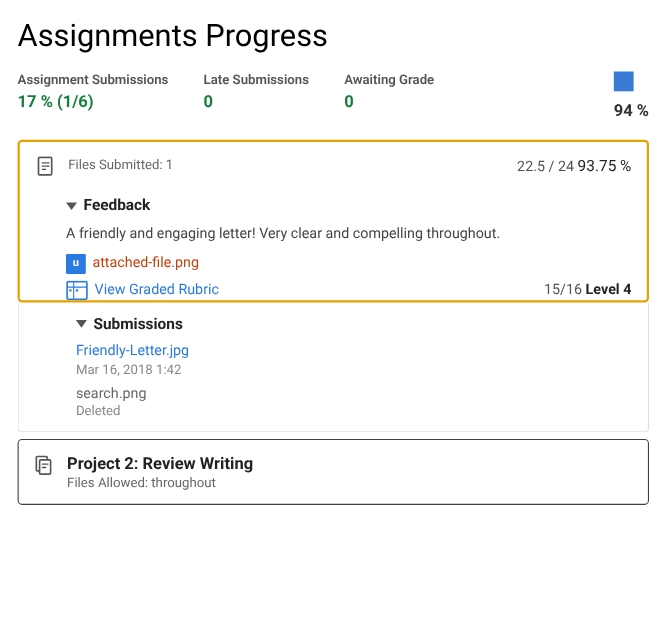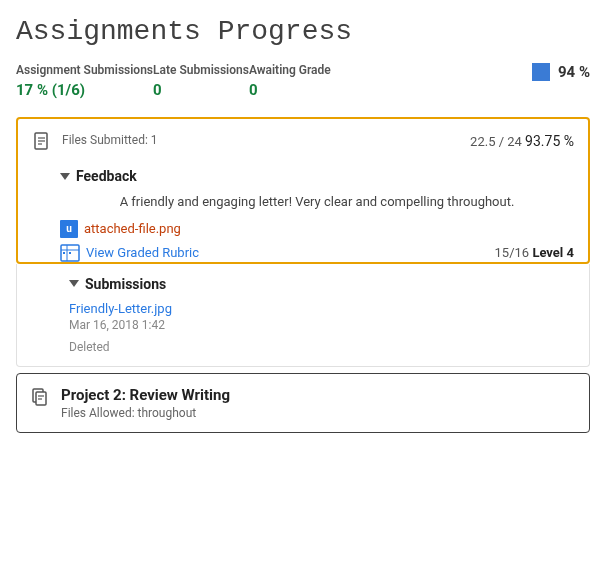--- a/index.html
+++ b/index.html
@@ -8,27 +8,27 @@
       font-size: 14px;
       color: #333;
       background: #fff;
       padding: 16px;
       width: 606px;
       min-height: 576px;
     }
     h1 {
       font-size: 28px;
       font-weight: 400;
-      color: #404040;
+      color: #000000;
       margin-bottom: 16px;
-      font-family: Liberation Mono, monospace;
     }
     .stats-row {
       display: flex;
       align-items: flex-start;
+      gap: 32px;
       margin-bottom: 18px;
     }
     .stat-block {
       display: flex;
       flex-direction: column;
     }
     .stat-label {
       font-size: 12px;
       color: #555;
       font-weight: 600;
@@ -42,20 +42,21 @@
     .stat-grade {
       margin-left: auto;
       display: flex;
       flex-direction: column;
       align-items: flex-end;
     }
     .grade-bar-wrap {
       display: flex;
       align-items: flex-start;
       gap: 8px;
+      flex-direction: column;
     }
     .grade-bar-block {
       width: 18px;
       height: 18px;
       background: #3a7bd5;
     }
     .grade-pct {
       font-size: 15px;
       font-weight: 700;
       color: #333;
@@ -100,21 +101,20 @@
     }
     .assignment-score strong {
       font-size: 14px;
       color: #222;
       font-weight: 400;
     }
 
     .feedback-section {
       margin-top: 12px;
       padding-left: 28px;
-      text-align: center;
     }
     .section-toggle {
       display: flex;
       align-items: center;
       gap: 6px;
       font-weight: 700;
       font-size: 14px;
       color: #222;
       margin-bottom: 8px;
     }
@@ -317,20 +317,21 @@
 <div style="border: 1px solid #e0e0e0; border-top: none; border-radius: 0 0 4px 4px; padding: 12px 24px; margin-bottom: 6px;">
   <div class="submissions-section">
     <div class="section-toggle">
       <span class="triangle-down"></span>
       <span>Submissions</span>
     </div>
     <div class="submission-file">
       <a>Friendly-Letter.jpg</a>
     </div>
     <div class="submission-date">Mar 16, 2018 1:42</div>
+    <div class="deleted-file">search.png</div>
     <div class="deleted-label">Deleted</div>
   </div>
 </div>
 
 <div style="border: 1px solid #404040; border-radius: 4px;">
   <div class="project2-card">
     <span class="project2-icon">
       <svg width="20" height="20" viewBox="0 0 20 20" fill="none" xmlns="http://www.w3.org/2000/svg">
         <rect x="2" y="2" width="10" height="13" rx="1" stroke="#555" stroke-width="1.5" fill="white"></rect>
         <rect x="5" y="5" width="10" height="13" rx="1" stroke="#555" stroke-width="1.5" fill="white"></rect>

